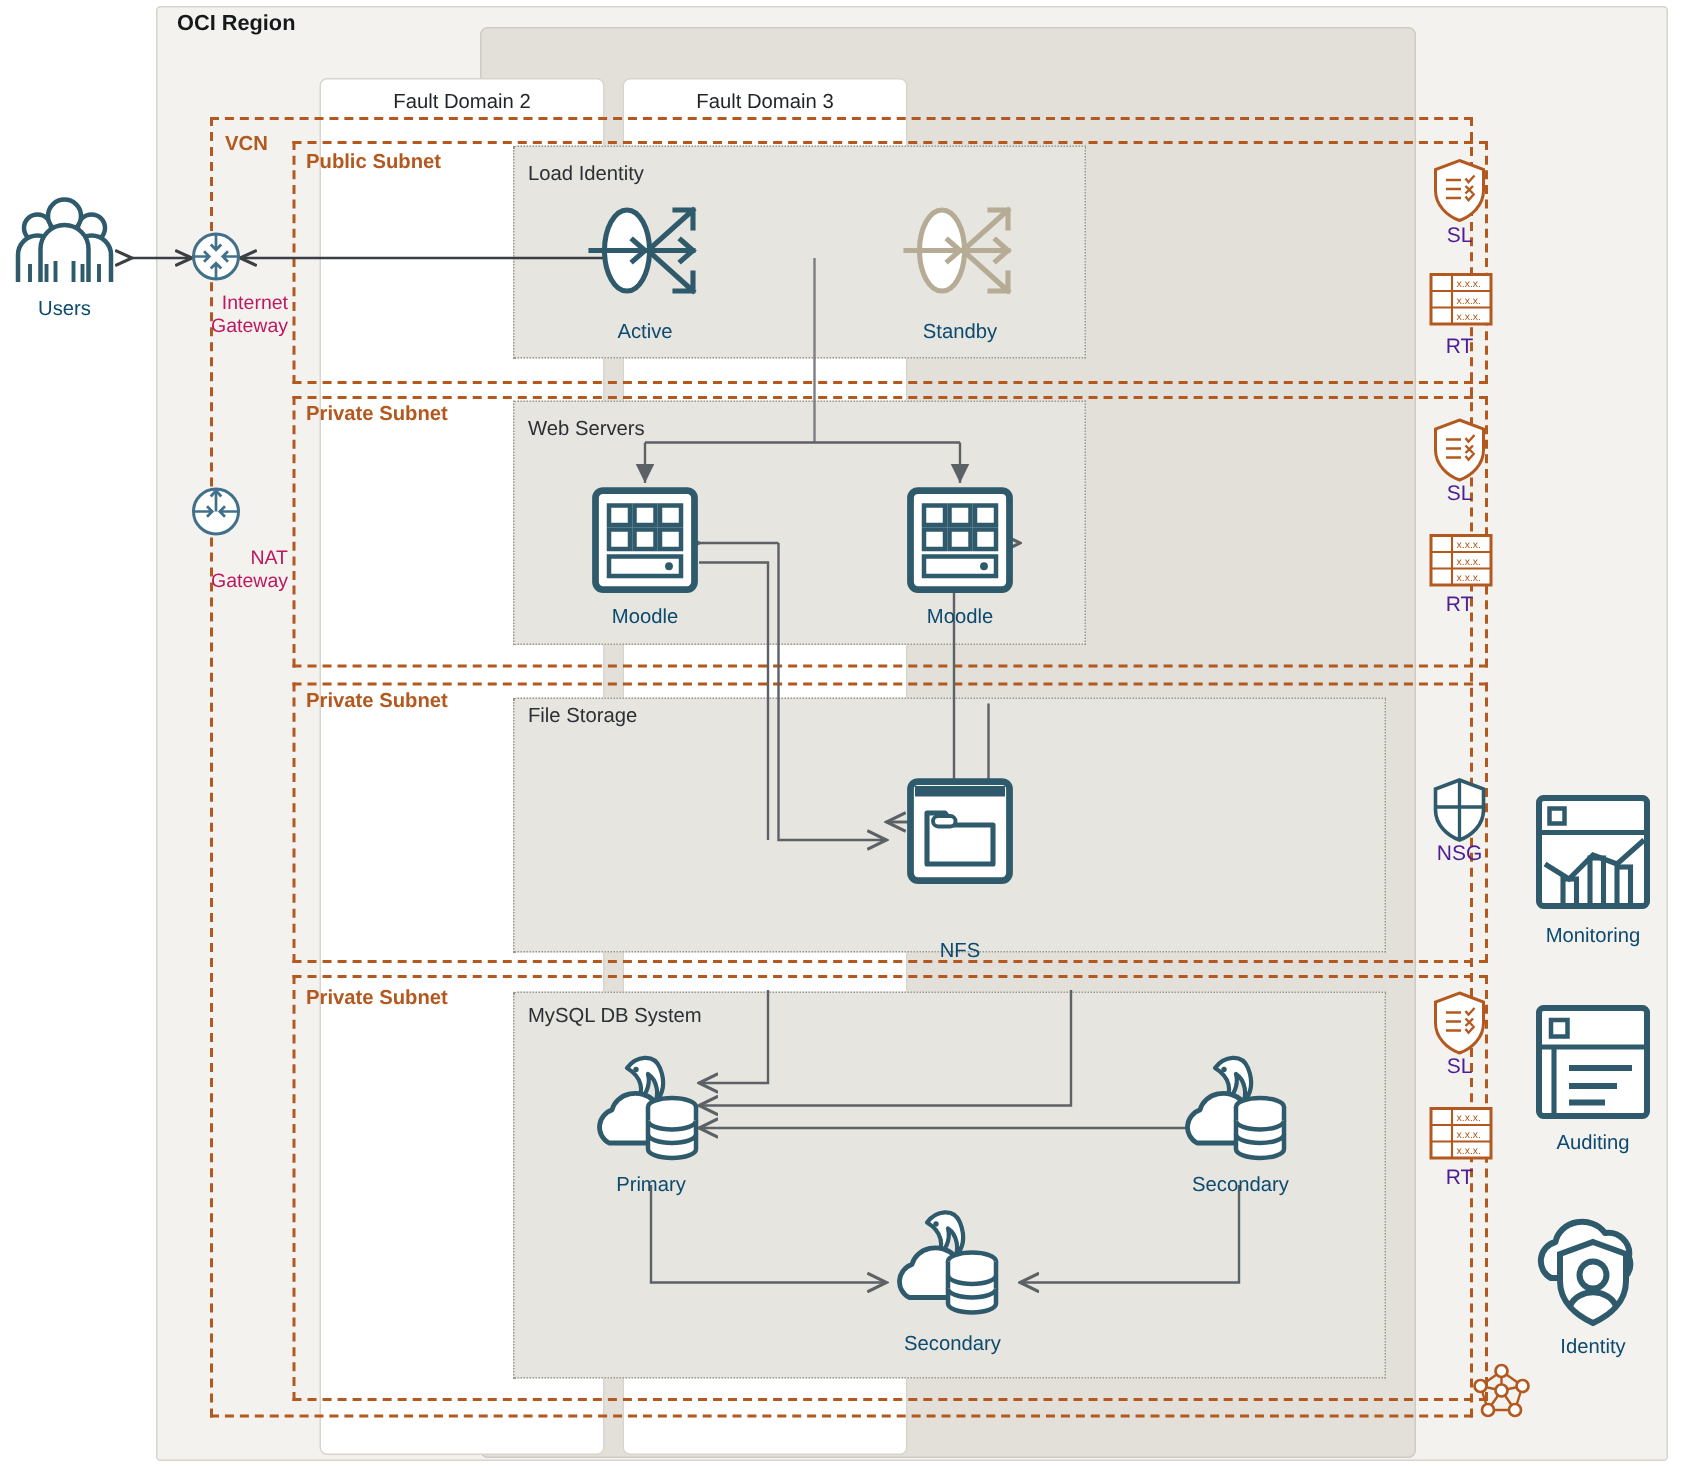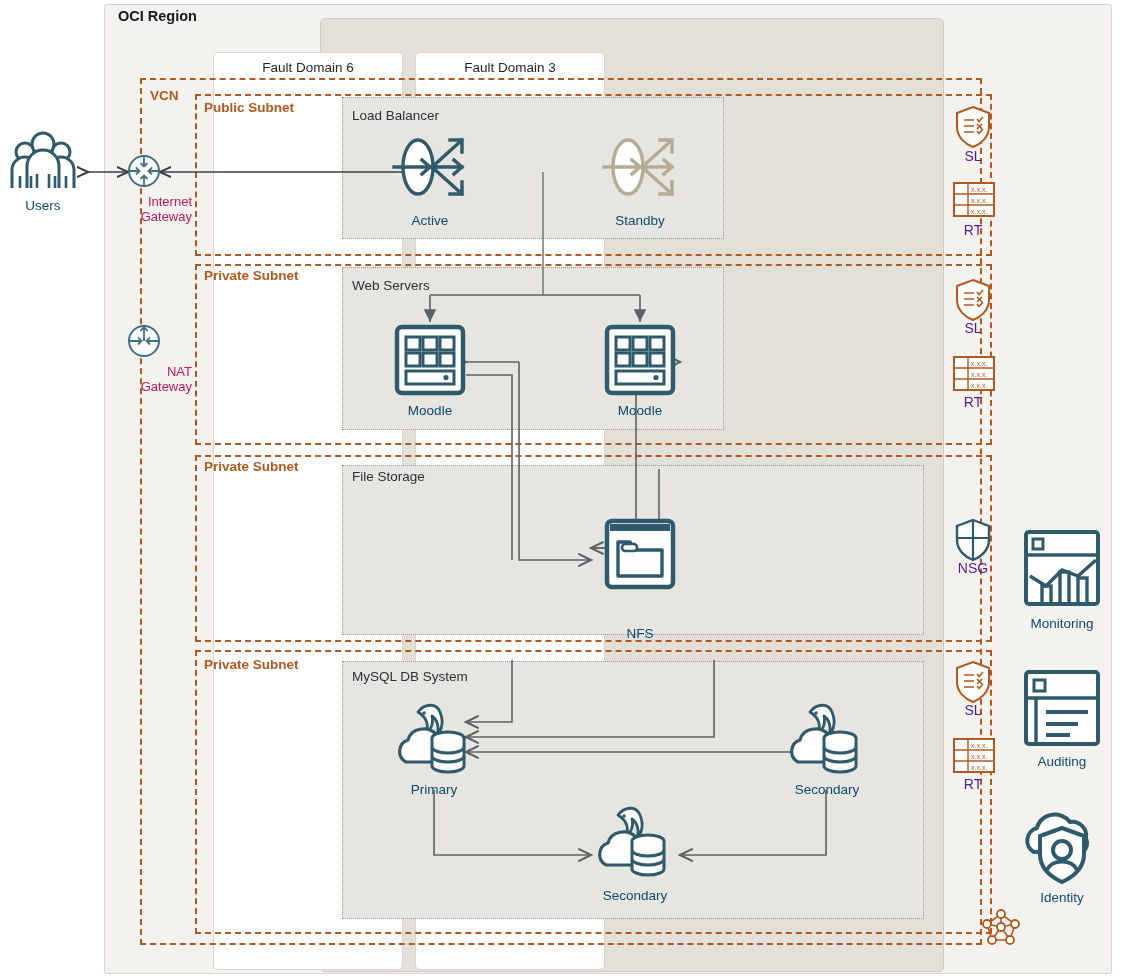--- a/index.html
+++ b/index.html
@@ -61,38 +61,38 @@
 <body>
 
 <div id="stage">
 
   <div class="abs" id="oci-region"></div>
   <div class="lbl" id="oci-region-title">OCI Region</div>
 
   <div class="abs" id="ad1"></div>
 
   <div class="fd" id="fd2">
-    <div class="fd-title">Fault Domain 6</div>
+    <div class="fd-title">Fault Domain 2</div>
   </div>
   <div class="fd" id="fd3">
     <div class="fd-title">Fault Domain 3</div>
   </div>
 
   <div class="grp" id="g-lb"></div>
   <div class="grp" id="g-web"></div>
   <div class="grp" id="g-fs"></div>
   <div class="grp" id="g-db"></div>
 
   <div class="dash" id="vcn"></div>
   <div class="dash" id="sub-pub"></div>
   <div class="dash" id="sub-p1"></div>
   <div class="dash" id="sub-p2"></div>
   <div class="dash" id="sub-p3"></div>
 
-  <div class="grp-lbl" id="g-lb-lbl">Load Balancer</div>
+  <div class="grp-lbl" id="g-lb-lbl">Load Identity</div>
   <div class="grp-lbl" id="g-web-lbl">Web Servers</div>
   <div class="grp-lbl" id="g-fs-lbl">File Storage</div>
   <div class="grp-lbl" id="g-db-lbl">MySQL DB System</div>
 
   <div class="dash-lbl" id="vcn-lbl">VCN</div>
   <div class="dash-lbl" id="sub-pub-lbl">Public Subnet</div>
   <div class="dash-lbl" id="sub-p1-lbl">Private Subnet</div>
   <div class="dash-lbl" id="sub-p2-lbl">Private Subnet</div>
   <div class="dash-lbl" id="sub-p3-lbl">Private Subnet</div>
 

